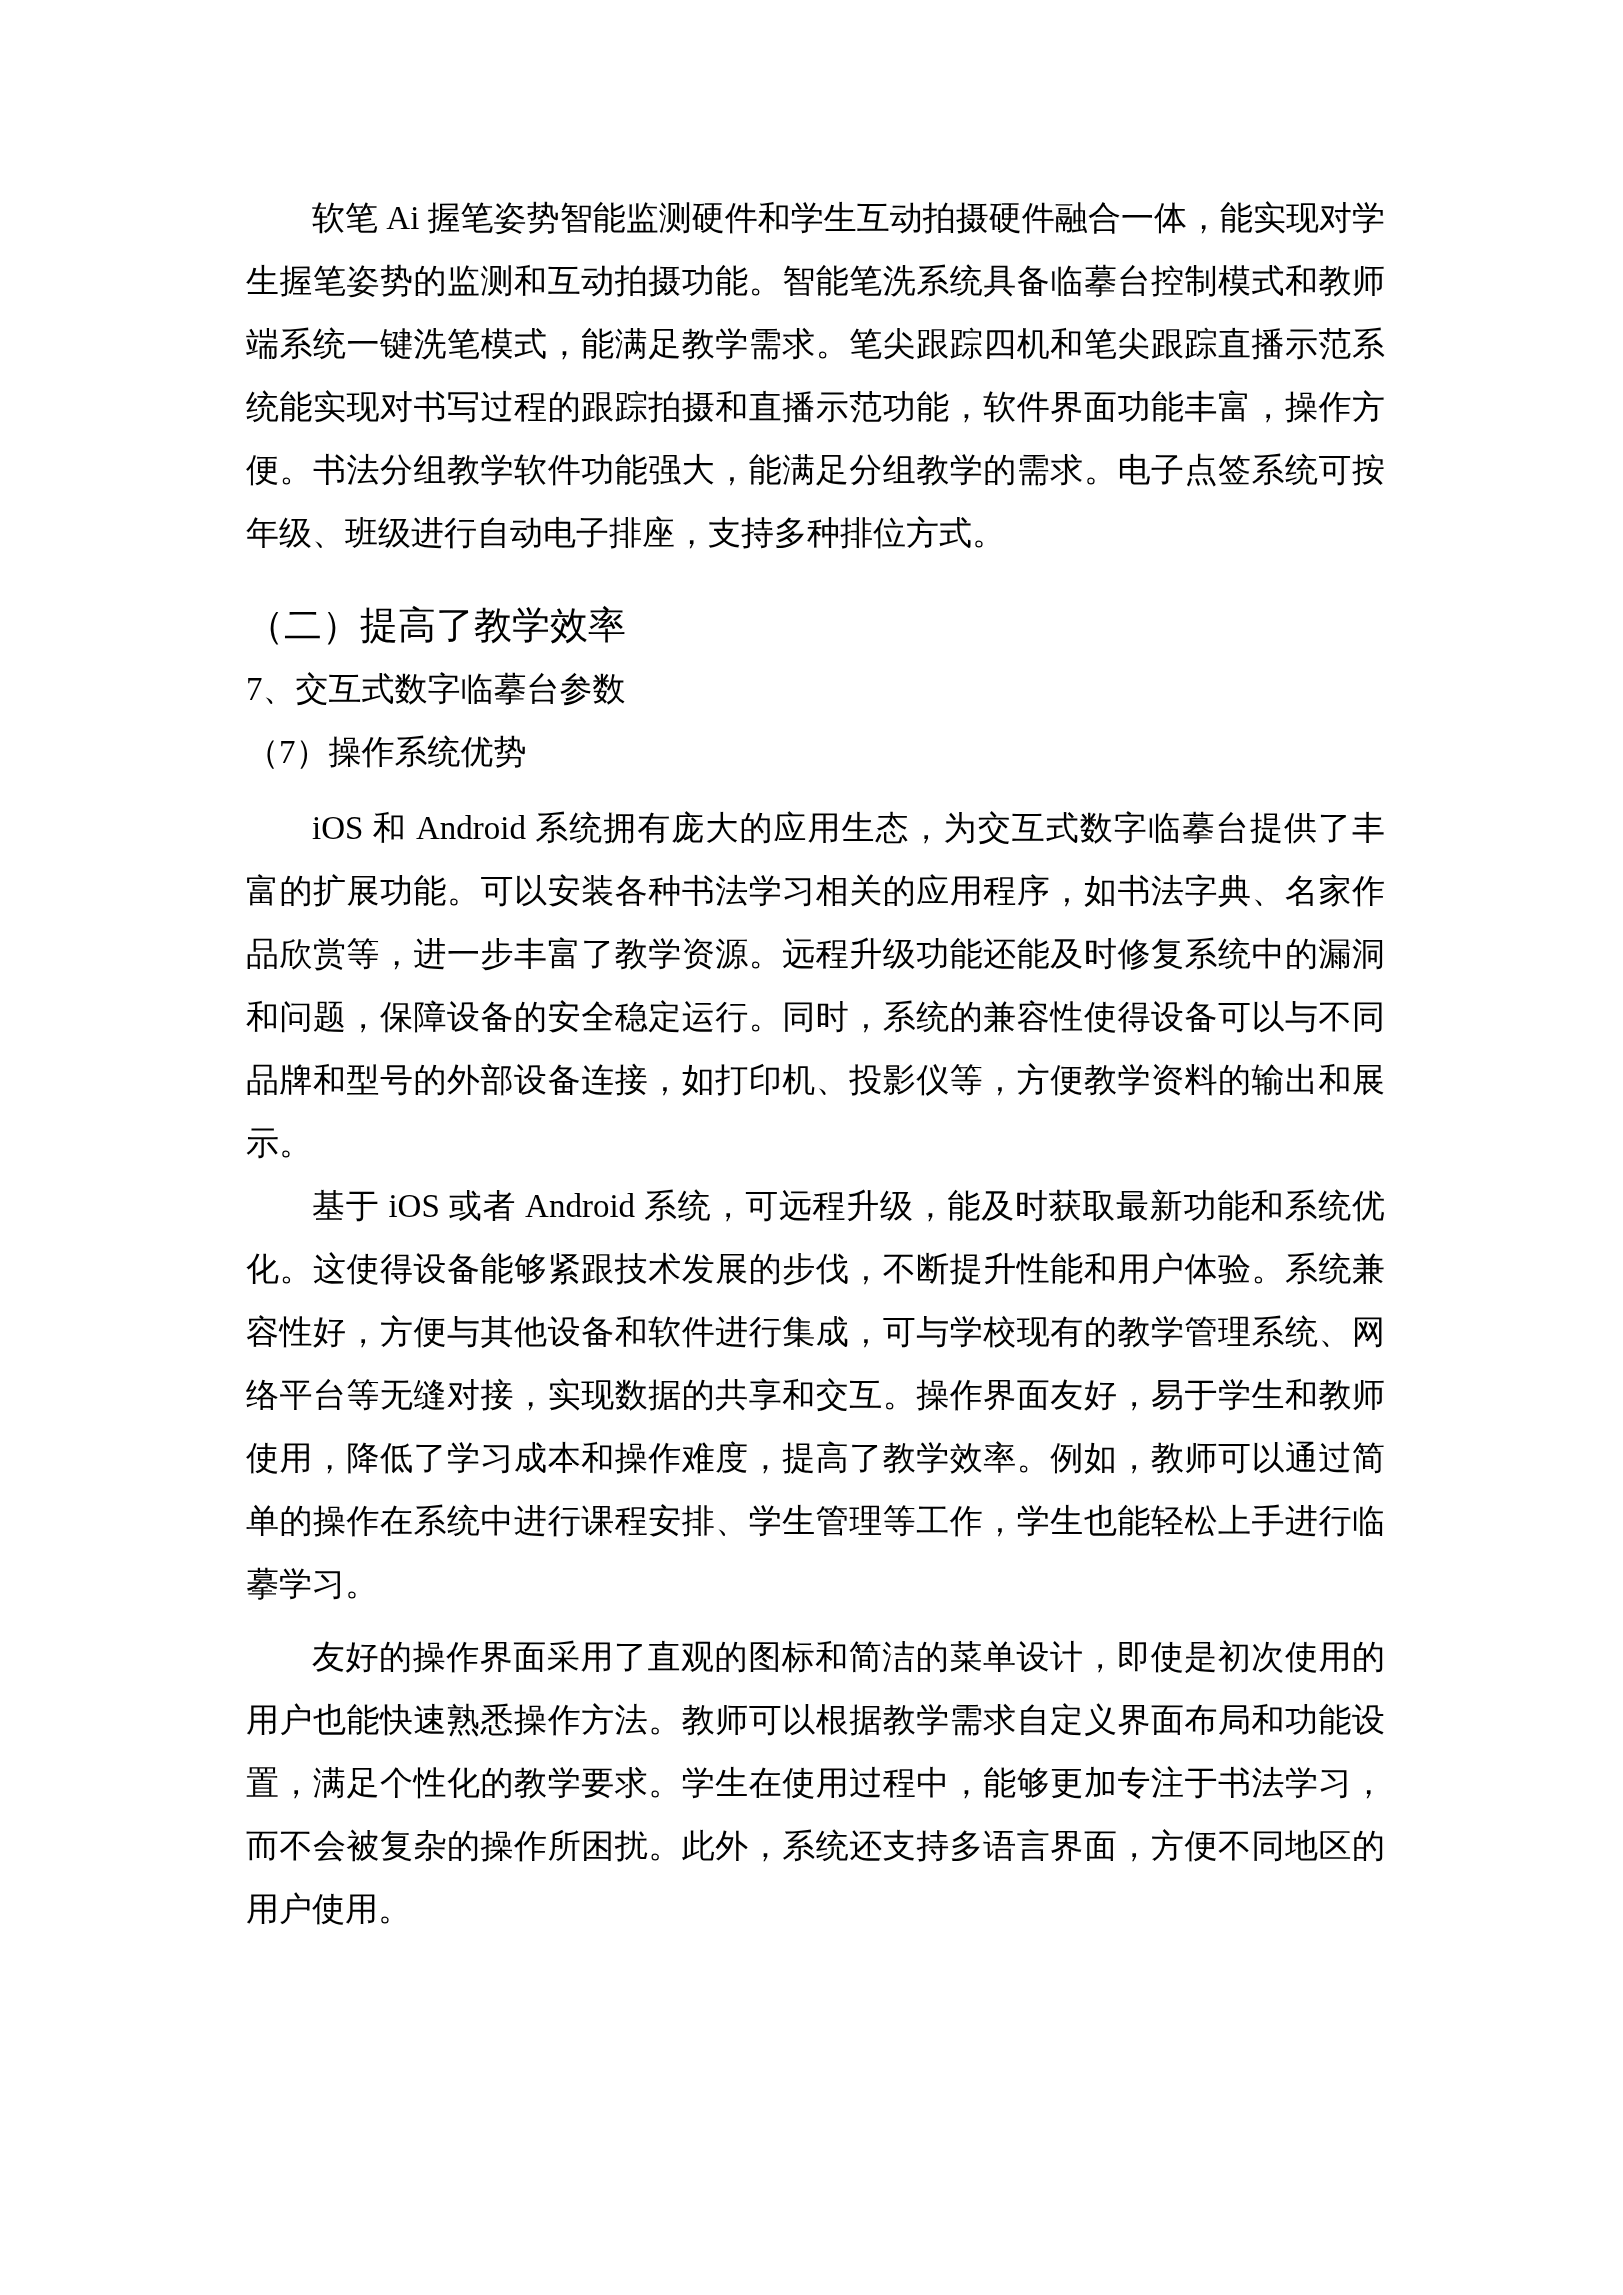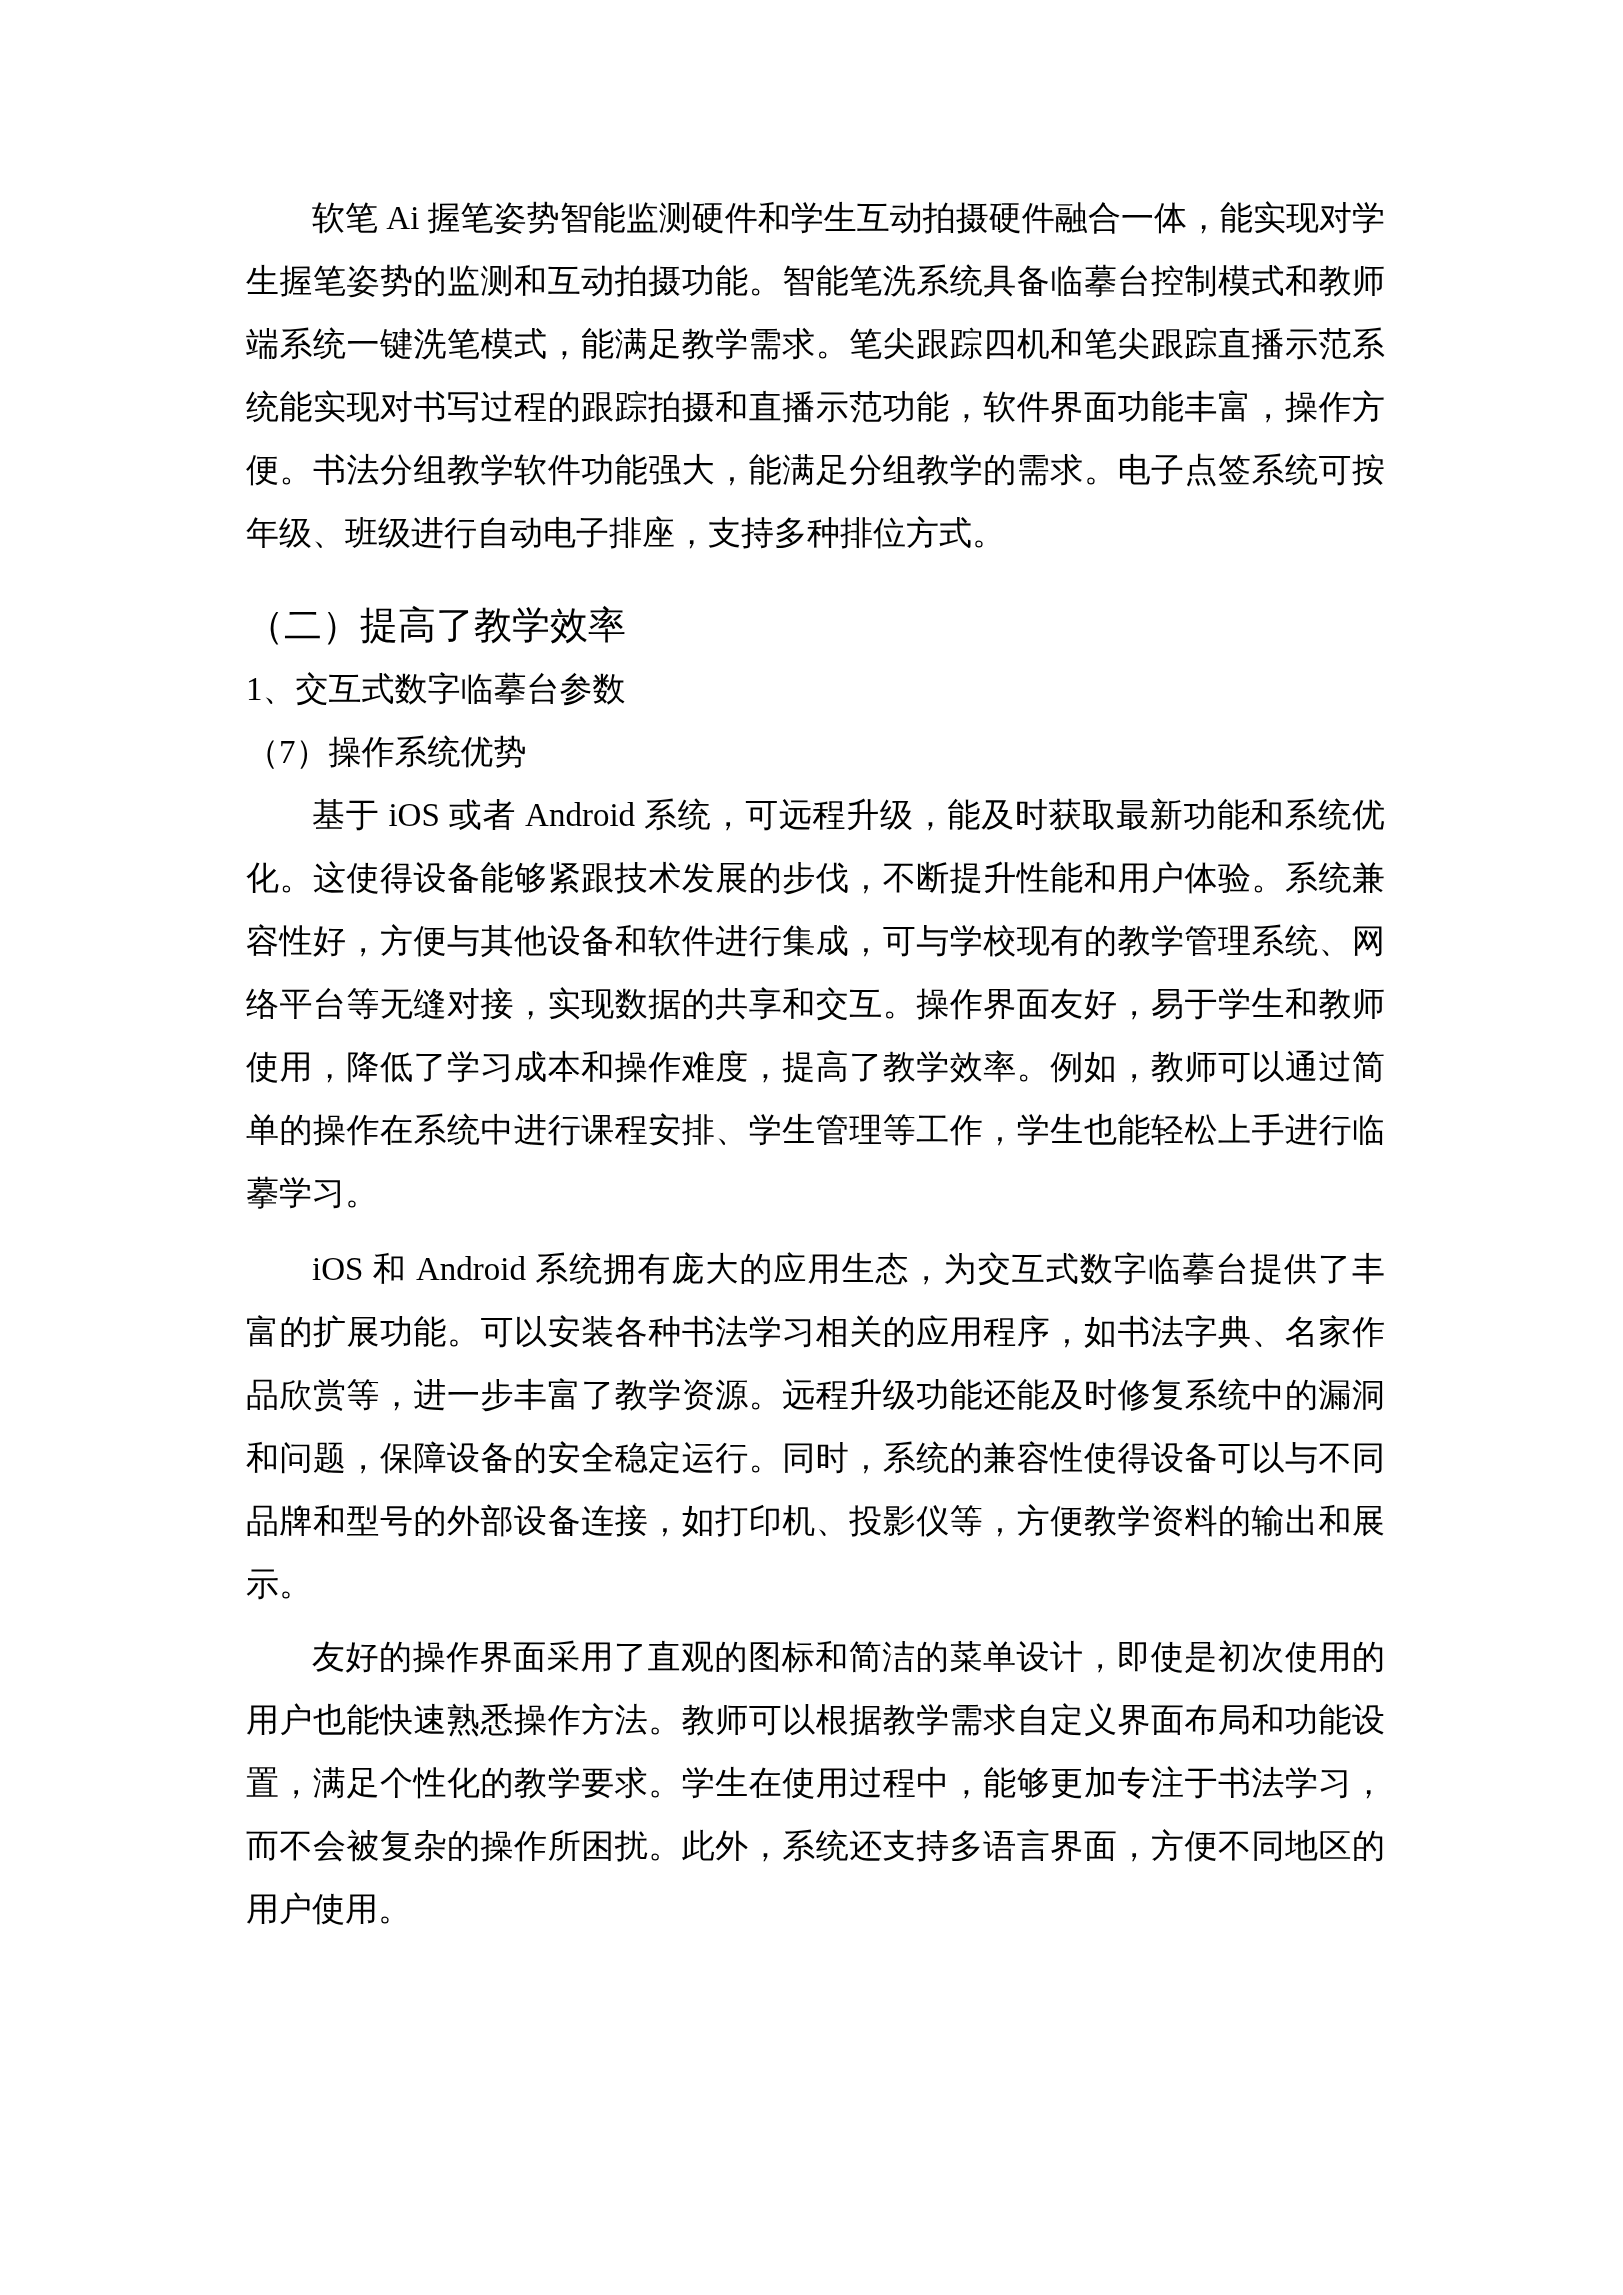--- a/index.html
+++ b/index.html
@@ -52,27 +52,27 @@
 </head>
 <body>
 
 <div class="page">
   <div class="content">
 
     <p class="body-text indent">软笔 Ai 握笔姿势智能监测硬件和学生互动拍摄硬件融合一体，能实现对学生握笔姿势的监测和互动拍摄功能。智能笔洗系统具备临摹台控制模式和教师端系统一键洗笔模式，能满足教学需求。笔尖跟踪四机和笔尖跟踪直播示范系统能实现对书写过程的跟踪拍摄和直播示范功能，软件界面功能丰富，操作方便。书法分组教学软件功能强大，能满足分组教学的需求。电子点签系统可按年级、班级进行自动电子排座，支持多种排位方式。</p>
 
     <h2 class="section-heading">（二）提高了教学效率</h2>
 
-    <p class="body-text">1、交互式数字临摹台参数</p>
+    <p class="body-text">7、交互式数字临摹台参数</p>
 
     <p class="body-text">（7）操作系统优势</p>
 
+    <p class="body-text indent mt20">iOS 和 Android 系统拥有庞大的应用生态，为交互式数字临摹台提供了丰富的扩展功能。可以安装各种书法学习相关的应用程序，如书法字典、名家作品欣赏等，进一步丰富了教学资源。远程升级功能还能及时修复系统中的漏洞和问题，保障设备的安全稳定运行。同时，系统的兼容性使得设备可以与不同品牌和型号的外部设备连接，如打印机、投影仪等，方便教学资料的输出和展示。</p>
+
     <p class="body-text indent">基于 iOS 或者 Android 系统，可远程升级，能及时获取最新功能和系统优化。这使得设备能够紧跟技术发展的步伐，不断提升性能和用户体验。系统兼容性好，方便与其他设备和软件进行集成，可与学校现有的教学管理系统、网络平台等无缝对接，实现数据的共享和交互。操作界面友好，易于学生和教师使用，降低了学习成本和操作难度，提高了教学效率。例如，教师可以通过简单的操作在系统中进行课程安排、学生管理等工作，学生也能轻松上手进行临摹学习。</p>
-
-    <p class="body-text indent mt20">iOS 和 Android 系统拥有庞大的应用生态，为交互式数字临摹台提供了丰富的扩展功能。可以安装各种书法学习相关的应用程序，如书法字典、名家作品欣赏等，进一步丰富了教学资源。远程升级功能还能及时修复系统中的漏洞和问题，保障设备的安全稳定运行。同时，系统的兼容性使得设备可以与不同品牌和型号的外部设备连接，如打印机、投影仪等，方便教学资料的输出和展示。</p>
 
     <p class="body-text indent mt16">友好的操作界面采用了直观的图标和简洁的菜单设计，即使是初次使用的用户也能快速熟悉操作方法。教师可以根据教学需求自定义界面布局和功能设置，满足个性化的教学要求。学生在使用过程中，能够更加专注于书法学习，而不会被复杂的操作所困扰。此外，系统还支持多语言界面，方便不同地区的用户使用。</p>
 
     <p class="body-text mt40">（1）临摹功能特点</p>
 
   </div>
 </div>
 
 
 </body></html>

